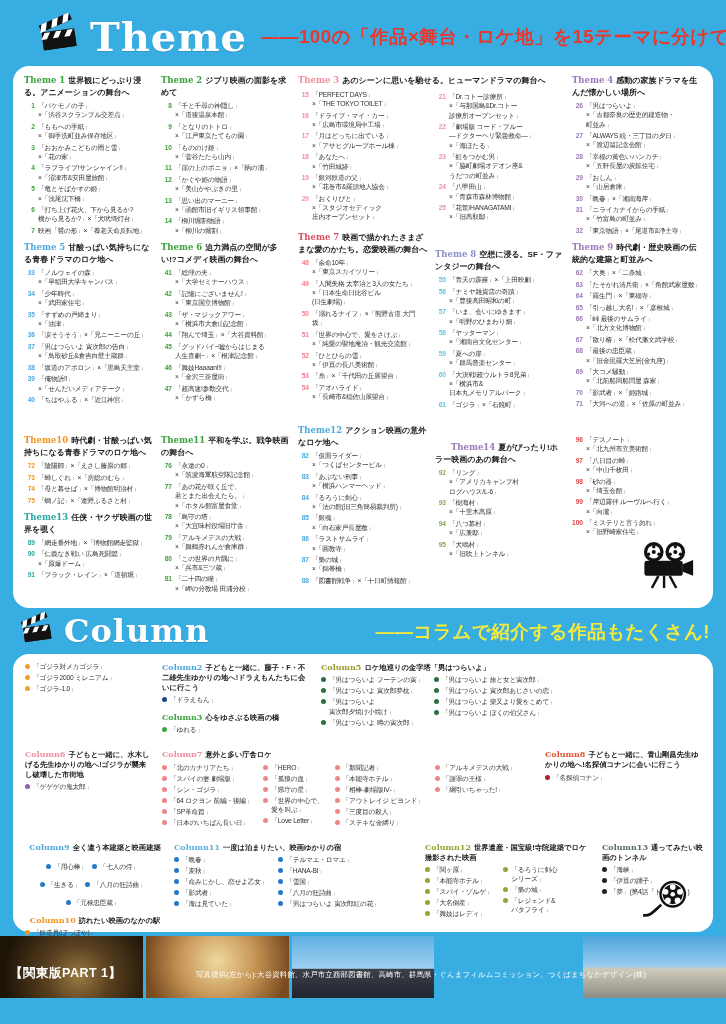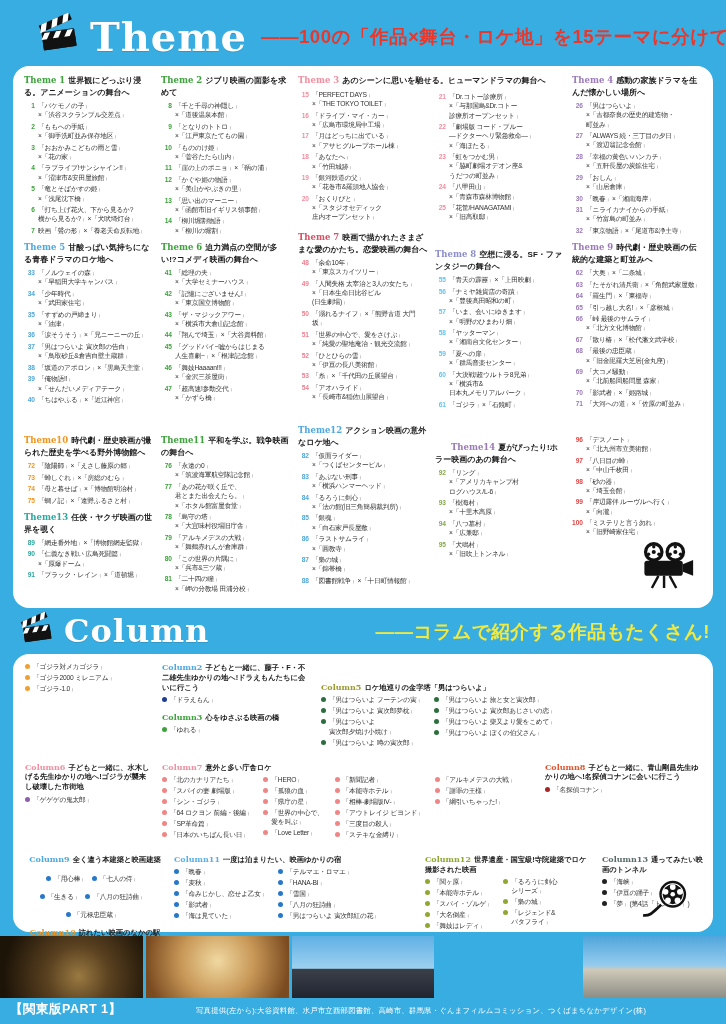--- a/index.html
+++ b/index.html
@@ -61,21 +61,21 @@
   .reel-icon{position:absolute;right:20px;bottom:6px}
   
   .photos{position:absolute;top:936px;left:0;right:0;height:62px;display:flex;gap:3px}
   .photo{flex:1 1 0;height:62px}
   .p1{background:radial-gradient(circle at 55% 65%,#9a7a42 0%,#5a4120 35%,#1d1408 85%)}
   .p2{background:radial-gradient(circle at 50% 40%,#f0d8a0 0%,#c89858 45%,#7a4a20 90%)}
   .p3{background:linear-gradient(180deg,#5fb0e4 0%,#9ed0f0 52%,#3a3f48 54%,#202530 100%)}
   .p4{background:linear-gradient(180deg,#a8d2ee 0%,#d8ecf8 42%,#ececе4 44%,#d8d8ca 72%,#7a9a50 76%,#587c3c 100%)}
   .p5{background:linear-gradient(180deg,#4fa6dc 0%,#96cbee 48%,#cfc9b8 54%,#8d8d85 100%)}
   
-  .footer{position:absolute;top:998px;left:0;right:0;height:26px;color:#fff}
+  .footer{position:absolute;top:962px;left:0;right:0;height:26px;color:#fff}
   .edition{position:absolute;left:10px;top:3px;font-size:12.5px;font-weight:bold;letter-spacing:.5px}
   .credit{position:absolute;left:196px;top:8px;font-size:7.4px;letter-spacing:.2px}
 </style>
 </head>
 <body>
 
 <div class="band theme-band">
   <span class="clapper">
     <svg width="44" height="42" viewBox="0 0 44 42">
       <g transform="rotate(-8 22 22)">
@@ -172,21 +172,21 @@
 ×「せんだいメディアテーク」</span>
             </div>
             <div class="titem">
               <span class="tnum" style="color: rgb(79, 168, 220);">40</span>
               <span class="ttext">「ちはやふる」×「近江神宮」</span>
             </div>
           </div>
         </div>
         <div class="trow r2">
           <div class="tsec">
-            <div class="tsec-head"><span class="tlabel" style="color: rgb(240, 148, 30);">Theme10</span><span>時代劇・歴史映画が撮られた歴史を学べる野外博物館へ</span></div>
+            <div class="tsec-head"><span class="tlabel" style="color: rgb(240, 148, 30);">Theme10</span><span>時代劇・甘酸っぱい気持ちになる青春ドラマのロケ地へ</span></div>
             <div class="titem">
               <span class="tnum" style="color: rgb(240, 148, 30);">72</span>
               <span class="ttext">「陰陽師」×「えさし藤原の郷」</span>
             </div>
             <div class="titem">
               <span class="tnum" style="color: rgb(240, 148, 30);">73</span>
               <span class="ttext">「蝉しぐれ」×「房総のむら」</span>
             </div>
             <div class="titem">
               <span class="tnum" style="color: rgb(240, 148, 30);">74</span>
@@ -744,21 +744,21 @@
             <div class="cgroups">
               <div class="cgroup">
                 <div class="citem">
                   <span class="cbullet" style="background: rgb(61, 162, 60);"></span>
                   <span class="ctext">「ゆれる」</span>
                 </div>
               </div>
             </div>
           </div>
         </div>
-        <div class="ccell" style="flex: 1 1 0px; margin-top: 20px;">
+        <div class="ccell" style="flex: 1 1 0px;">
           <div class="csec">
             <div class="csec-head"><span class="clabel" style="color: rgb(154, 154, 48);">Column5</span><span>ロケ地巡りの金字塔「男はつらいよ」</span></div>
             <div class="cgroups">
               <div class="cgroup">
                 <div class="citem">
                   <span class="cbullet" style="background: rgb(45, 110, 62);"></span>
                   <span class="ctext">「男はつらいよ フーテンの寅」</span>
                 </div>
                 <div class="citem">
                   <span class="cbullet" style="background: rgb(45, 110, 62);"></span>

